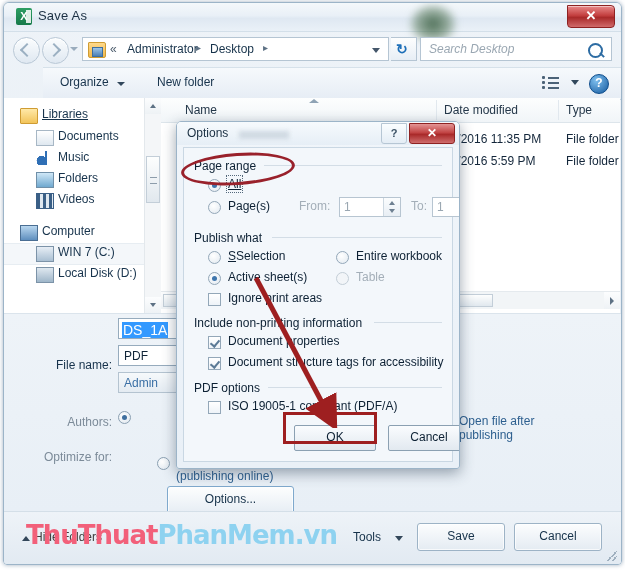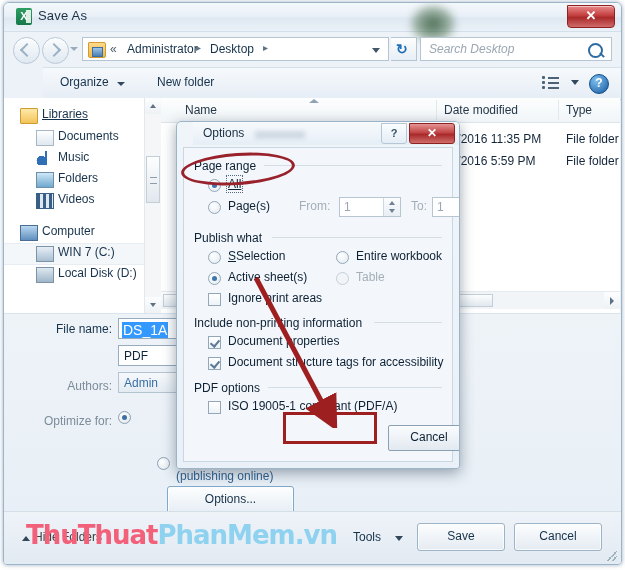--- a/index.html
+++ b/index.html
@@ -227,21 +227,21 @@
   .hs-arrow{position:absolute;top:5px;width:0;height:0;border-top:4px solid transparent;border-bottom:4px solid transparent;}
   #hs-left .hs-arrow{left:5px;border-right:4px solid #5d7184;}
   #hs-right .hs-arrow{left:6px;border-left:4px solid #5d7184;}
 
   
   #formarea{
     position:absolute;left:0;top:310px;right:0;bottom:52px;
     background:linear-gradient(#eef3f8,#e8eff6);
     border-top:1px solid #dbe4ec;
   }
-  .flabel{position:absolute;font-size:12px;color:#17334c;text-align:right;}
+  .flabel{position:absolute;font-size:12px;color:#17334c;text-align:right;margin-top:36px;}
   .flabel.dim{color:#7c8b99;}
   #lbl-filename{left:26px;top:8px;width:82px;}
   #lbl-savetype{left:5px;top:35px;width:103px;}
   #lbl-authors{left:26px;top:65px;width:82px;}
   #lbl-optimize{left:16px;top:100px;width:92px;}
 
   #filename-input{
     position:absolute;left:114px;top:4px;width:339px;height:21px;
     background:#fff;border:1px solid #96abbd;box-sizing:border-box;
   }
@@ -343,21 +343,21 @@
   
   #options-dialog{
     position:absolute;left:172px;top:118px;width:284px;height:348px;
     border:1px solid #9cb4c8;border-radius:5px 5px 3px 3px;
     background:linear-gradient(#f0f5fa,#e9f0f7);
     box-shadow:0 4px 14px rgba(40,60,80,.45);
     box-sizing:border-box;
     overflow:hidden;
   }
   #opt-titlebar{
-    position:absolute;left:16px;top:0;right:0;height:23px;
+    position:absolute;left:0;top:0;right:0;height:23px;
     background:linear-gradient(#f6fafd,#e6eef6);
   }
   #opt-title{position:absolute;left:10px;top:4px;font-size:12px;color:#1b3043;}
   #opt-title-blur{
     position:absolute;left:62px;top:9px;width:50px;height:8px;
     background:#cdd7e0;filter:blur(2px);opacity:.9;
   }
   #opt-help-button{
     position:absolute;right:52px;top:1px;width:24px;height:19px;
     background:linear-gradient(#fafdff,#e4edf5);border:1px solid #b6c6d4;
@@ -581,20 +581,21 @@
       <div id="authors-value">Admin</div>
       <div id="authors-caret"></div>
     </div>
 
     <div class="flabel dim" id="lbl-optimize">Optimize for:</div>
     <div class="optradio sel" id="opt-standard-radio"></div>
     <div class="optradio" id="opt-min-radio"></div>
     <div class="optext" id="opt-min-line1">Minimum size</div>
     <div class="optext" id="opt-min-line2">(publishing online)</div>
 
+    <div id="openfile-text">Open file after publishing</div>
 
     <div id="options-button">Options...</div>
   </div>
 
   <div id="bottombar">
     <div id="hide-folders-caret"></div>
     <div id="hide-folders-button">Hide Folders</div>
     <div id="tools-button">Tools</div>
     <div id="tools-caret"></div>
     <div class="dlgbtn" id="save-button">Save</div>
@@ -666,20 +667,21 @@
 
       <div class="check on" style="left:24px;top:209px;"></div>
       <div class="ctext" style="left:44px;top:207px;">Document structure tags for accessibility</div>
 
       <div class="grouplabel" style="left:10px;top:233px;">PDF options</div>
       <div class="groupline" style="left:84px;top:239px;right:10px;"></div>
 
       <div class="check" style="left:24px;top:253px;"></div>
       <div class="ctext" style="left:44px;top:251px;">ISO 19005-1 compliant (PDF/A)</div>
 
+      <div id="opt-ok-button">OK</div>
       <div id="opt-cancel-button">Cancel</div>
     </div>
   </div>
 
   <div id="annot-ellipse"></div>
   <div id="annot-okbox"></div>
   <svg id="annot-arrow" viewBox="0 0 110 160">
     <defs>
       <marker id="ah" markerWidth="7" markerHeight="7" refX="2.2" refY="3.5" orient="auto">
         <path d="M0,0 L7,3.5 L0,7 z" fill="#9e1f20"></path>

